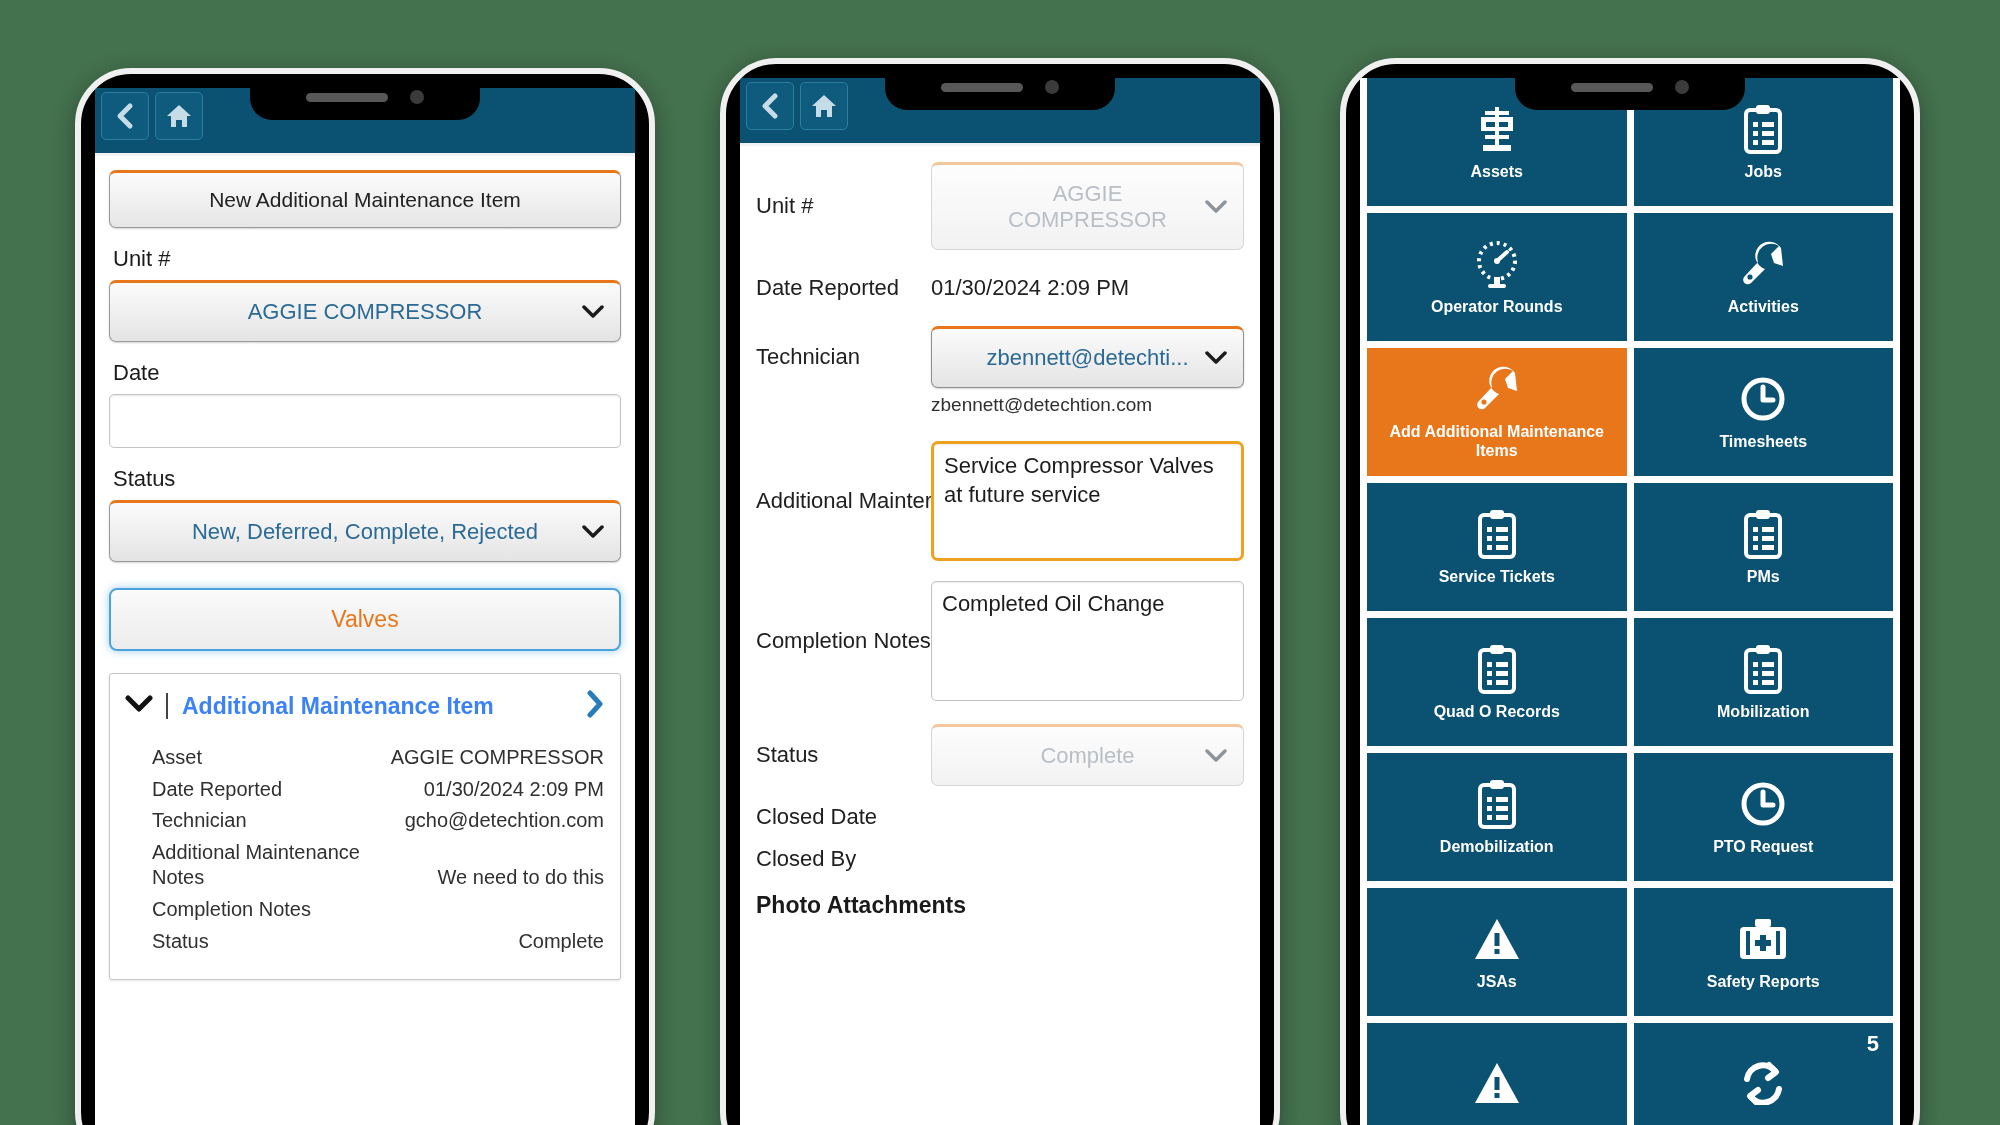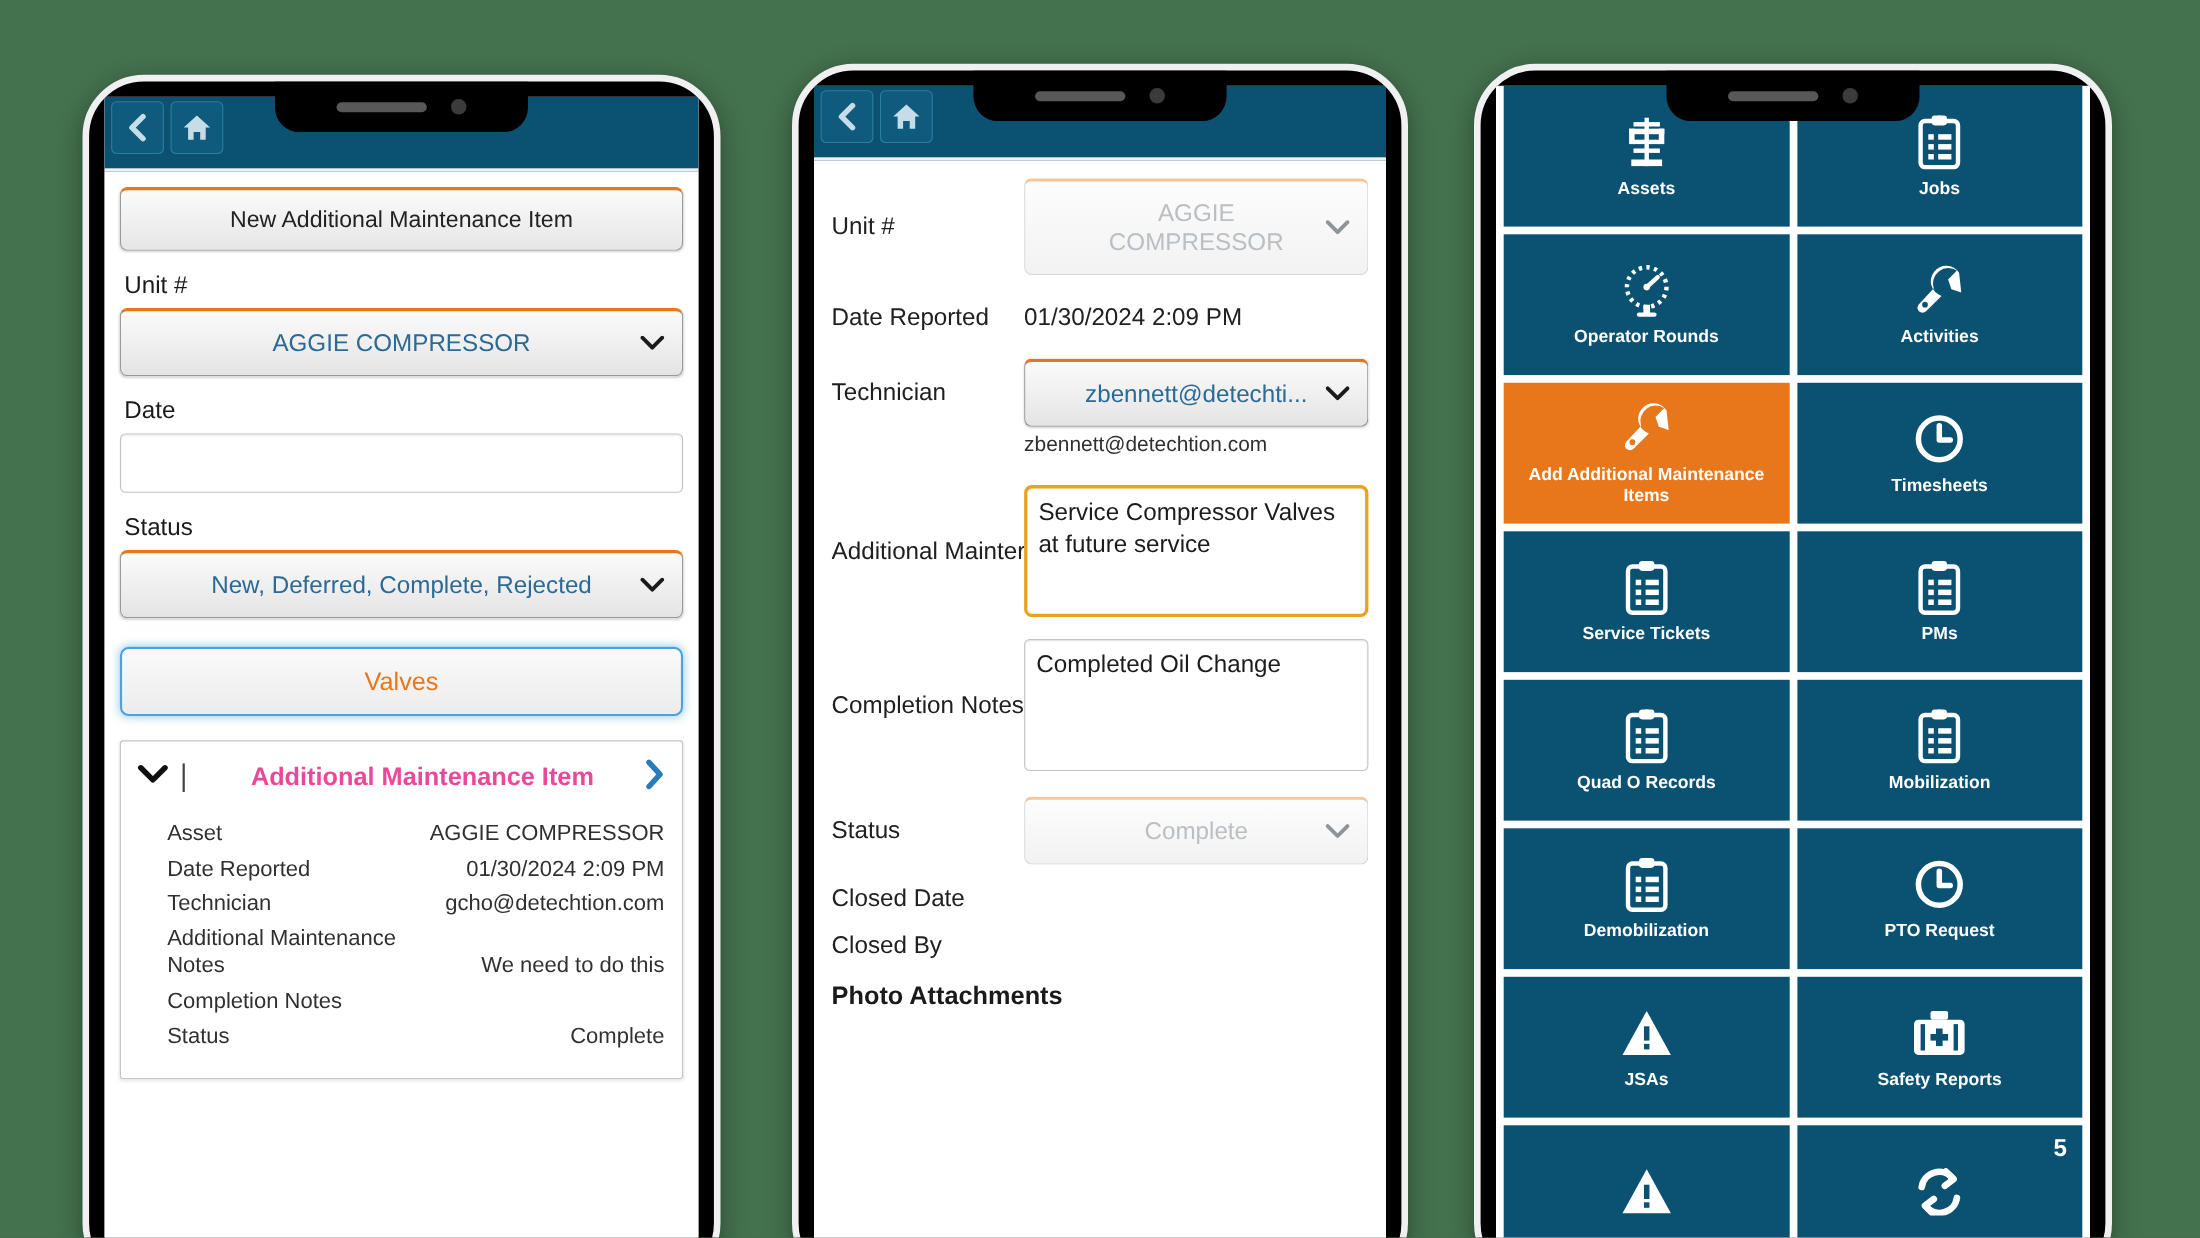--- a/index.html
+++ b/index.html
@@ -123,21 +123,21 @@
   }
   .result-head {
     display: flex; align-items: center;
     padding: 16px 16px 14px 14px;
   }
   .result-head .chev-down { margin-right: 6px; }
   .result-head .divider {
     width: 2px; height: 26px; background: #444; margin: 0 14px 0 6px;
   }
   .result-head .title {
-    flex: 1; font-size: 23px; font-weight: bold; color: #ec4899; text-align: center;
+    flex: 1; font-size: 23px; font-weight: bold; color: #3b82f6;
   }
   .result-rows { padding: 6px 16px 22px 18px; }
   .result-row {
     display: flex; align-items: flex-end;
     font-size: 20px; color: #303030;
     padding: 3px 0;
     margin-left: 24px;
   }
   .result-row .k { width: 52%; line-height: 1.28; }
   .result-row .v { flex: 1; text-align: right; line-height: 1.28; }

